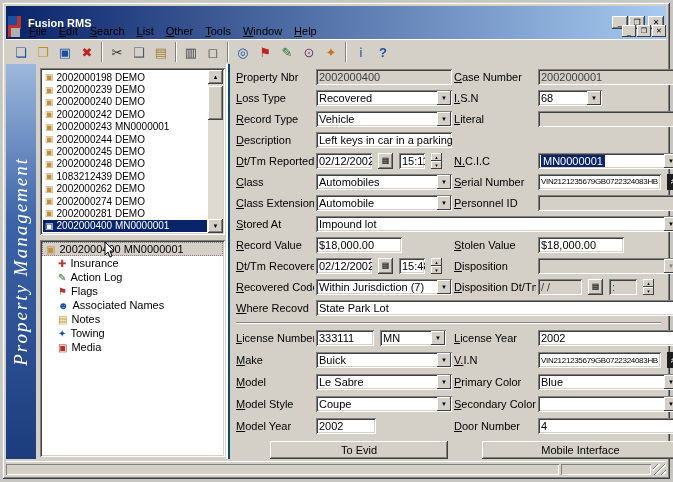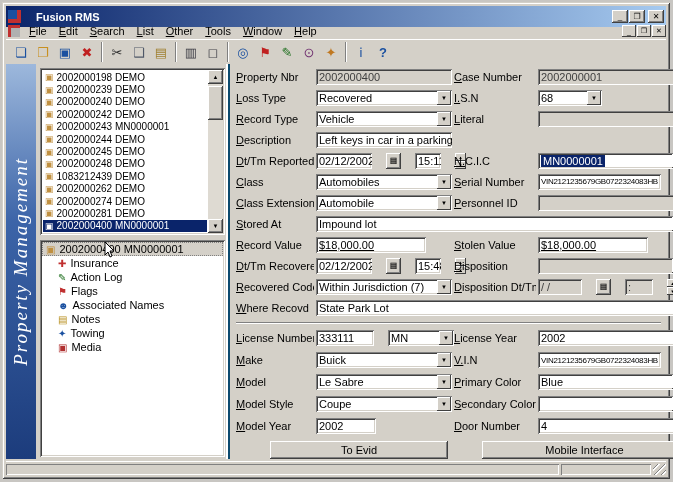--- a/index.html
+++ b/index.html
@@ -3,22 +3,22 @@
 <meta charset="utf-8">
 <style>
   * { box-sizing: border-box; margin: 0; padding: 0; }
   html,body { width:673px; height:482px; overflow:hidden; }
   body { background:#c8c6c2; font-family:"Liberation Sans",sans-serif; font-size:11px; color:#000; position:relative; }
 
   .window { position:absolute; left:2px; top:2px; width:668px; height:477px; background:#d4d0c8;
     box-shadow: inset 1px 1px 0 #d4d0c8, inset -1px -1px 0 #404040, inset 2px 2px 0 #fff, inset -2px -2px 0 #808080; }
 
   
-  .titlebar { position:absolute; left:4px; top:4px; right:4px; height:21px;
-    background:linear-gradient(90deg,#0a246a,#a6caf0); display:flex; align-items:center; padding:0 2px; gap:15px; }
+  .titlebar { position:absolute; left:4px; top:4px; right:4px; height:33px;
+    background:linear-gradient(90deg,#0a246a,#a6caf0); display:flex; align-items:center; padding:0 2px; gap:7px; }
   .app-icon { width:13px; height:13px; background:#1a50a0; box-shadow: inset -4px -4px 0 #c03030; flex:none; }
   .title-text { color:#fff; font-weight:bold; font-size:11px; flex:1; white-space:nowrap; overflow:hidden; }
   .winbtns { display:flex; gap:1px; }
   .winbtn { width:16px; height:13px; background:#d4d0c8; display:flex; align-items:center; justify-content:center;
     font-size:8px; line-height:1; box-shadow: inset -1px -1px 0 #404040, inset 1px 1px 0 #fff, inset -2px -2px 0 #808080; }
   .winbtn.close { margin-left:2px; }
 
   
   .menubar { position:absolute; left:4px; top:21px; right:4px; height:16px; display:flex; align-items:center; padding-left:2px; }
   .child-icon { width:12px; height:12px; background:#b0b0b0; box-shadow: inset 3px 3px 0 #c03030; margin-right:3px; flex:none; }
@@ -72,29 +72,29 @@
   .lbl::first-letter { text-decoration:underline; }
   .field { background:#fff; height:16px; padding:1px 3px; display:flex; align-items:center; overflow:hidden; white-space:nowrap;
     box-shadow: inset 1px 1px 0 #808080, inset -1px -1px 0 #fff, inset 2px 2px 0 #404040, inset -2px -2px 0 #d4d0c8; }
   .field.dis { background:#d4d0c8; color:#404040; }
   .field.tiny { font-size:8px; letter-spacing:-0.3px; }
   .combo { position:relative; padding-right:17px; }
   .da { position:absolute; right:1px; top:1px; bottom:1px; width:14px; background:#d4d0c8; display:flex; align-items:center;
     justify-content:center; font-size:6px; box-shadow: inset -1px -1px 0 #404040, inset 1px 1px 0 #fff; }
   .dis .da { color:#808080; }
   .span-full { grid-column:2/5; }
-  .cellflex { display:flex; gap:14px; align-items:center; height:16px; }
+  .cellflex { display:flex; gap:6px; align-items:center; height:16px; }
   .cbtn { width:15px; height:16px; background:#d4d0c8; display:flex; align-items:center; justify-content:center; font-size:8px; flex:none;
     box-shadow: inset -1px -1px 0 #404040, inset 1px 1px 0 #fff, inset -2px -2px 0 #808080; }
   .spin { width:11px; height:16px; display:flex; flex-direction:column; flex:none; }
   .spin div { flex:1; background:#d4d0c8; display:flex; align-items:center; justify-content:center; font-size:5px;
     box-shadow: inset -1px -1px 0 #404040, inset 1px 1px 0 #fff; }
   .darkbtn { width:12px; height:16px; background:#1c1c1c; flex:none; color:#fff; font-size:7px; display:flex; align-items:center; justify-content:center; }
   .w44{width:44px;flex:none;} .w56{width:56px;flex:none;} .w58{width:58px;flex:none;} .w64{width:64px;} .w66{width:66px;flex:none;}
-  .w28{width:28px;flex:none;} .w40{width:26px;flex:none;} .w110{width:110px;text-decoration:underline;} .w60{width:60px;}
+  .w28{width:28px;flex:none;} .w40{width:26px;flex:none;} .w110{width:86px;} .w60{width:60px;}
   .flex1 { flex:1; }
   .divider { height:2px; border-top:1px solid #808080; border-bottom:1px solid #fff; margin:4px 0 3px 0; }
   .pbtn { height:18px; background:#d4d0c8; display:flex; align-items:center; justify-content:center; font-size:11px;
     box-shadow: inset -1px -1px 0 #404040, inset 1px 1px 0 #fff, inset -2px -2px 0 #808080, inset 2px 2px 0 #d4d0c8; }
   .pbtn.left { grid-column:1/3; margin:3px 4px 0 34px; }
   .pbtn.right { grid-column:3/5; margin:3px 0 0 28px; }
   .selhl { background:#0a246a; color:#fff; padding:0 2px; }
 
   
   .statusbar { position:absolute; left:4px; bottom:4px; right:4px; height:14px; border-top:1px solid #fff; display:flex; gap:2px;

